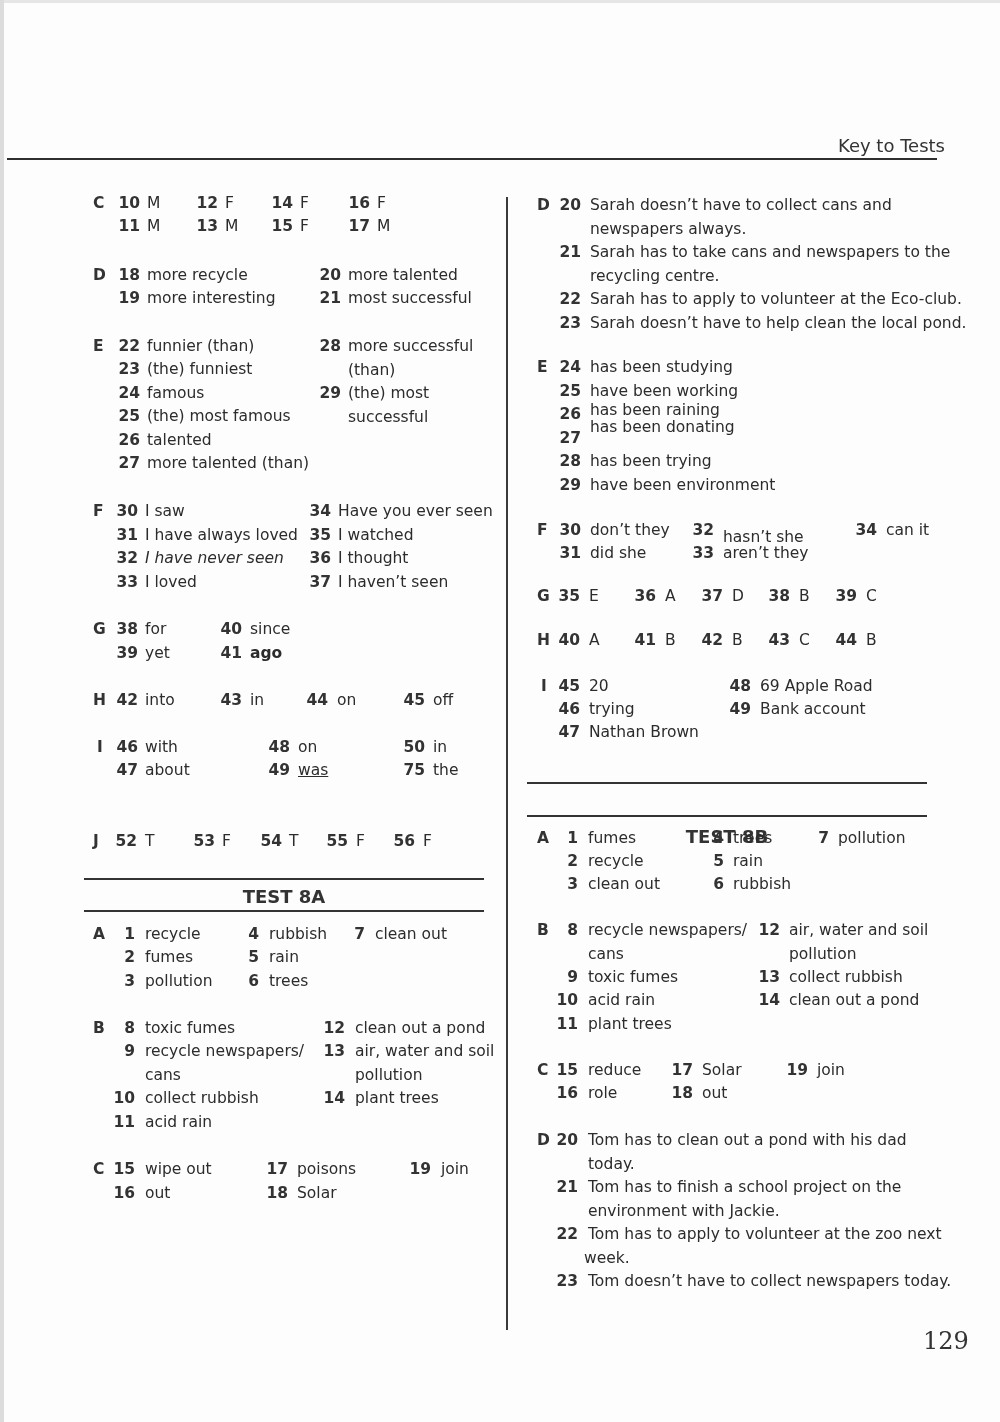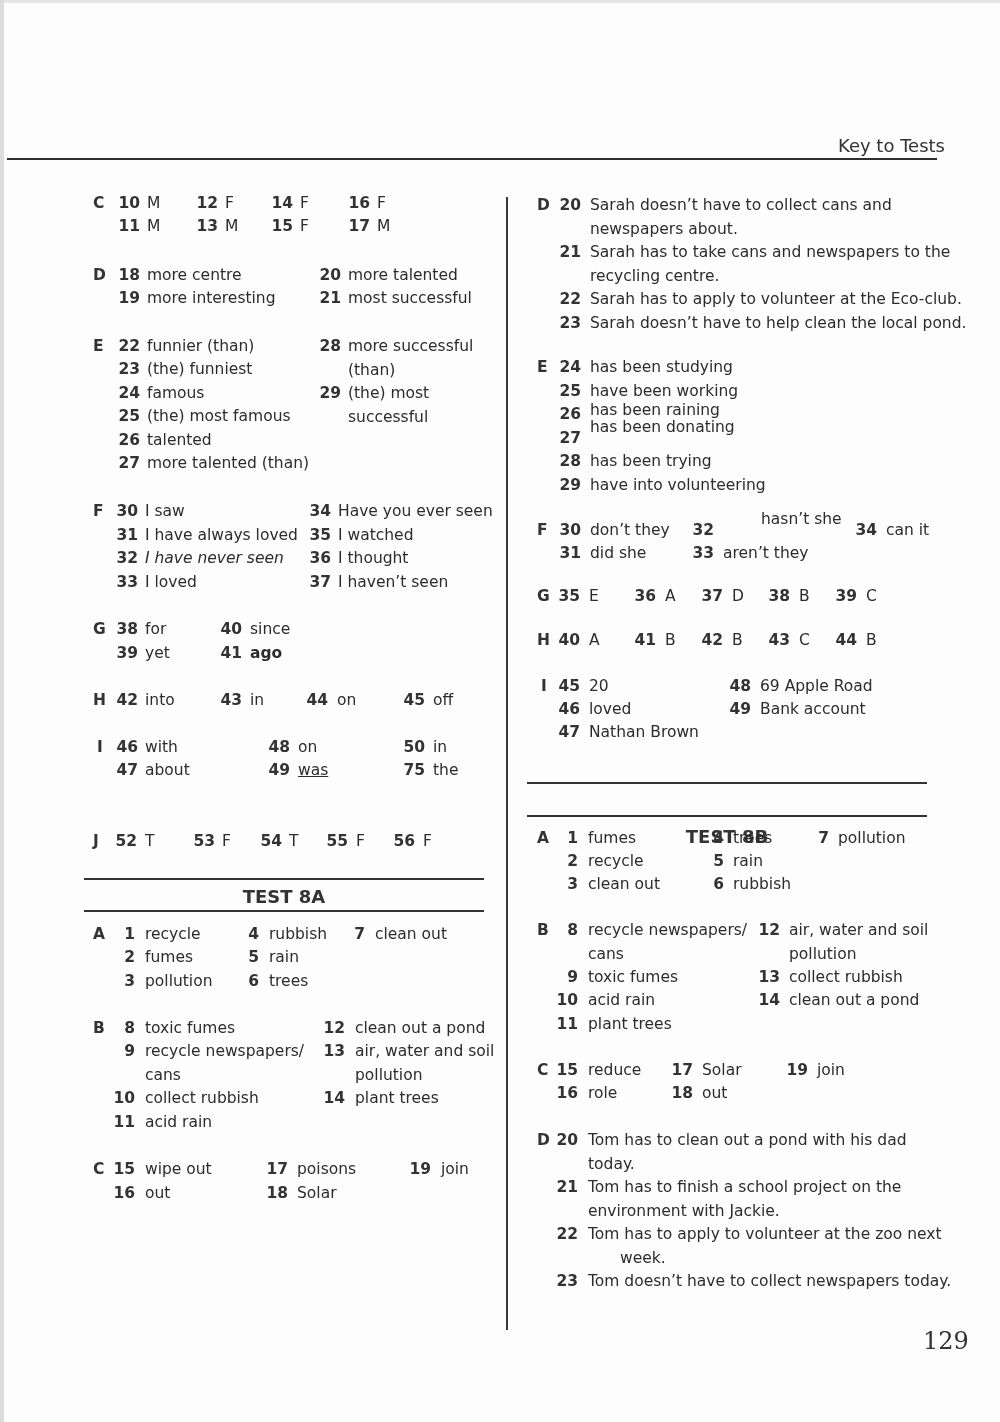--- a/index.html
+++ b/index.html
@@ -60,21 +60,21 @@
     <div class="t num" style="left: 253px; width: 40px; text-align: right; top: 192px;">14</div>
     <div class="t" style="left: 300px; top: 192px;">F</div>
     <div class="t num" style="left: 253px; width: 40px; text-align: right; top: 215px;">15</div>
     <div class="t" style="left: 300px; top: 215px;">F</div>
     <div class="t num" style="left: 330px; width: 40px; text-align: right; top: 192px;">16</div>
     <div class="t" style="left: 377px; top: 192px;">F</div>
     <div class="t num" style="left: 330px; width: 40px; text-align: right; top: 215px;">17</div>
     <div class="t" style="left: 377px; top: 215px;">M</div>
     <div class="t lbl" style="left: 93px; top: 264px;">D</div>
     <div class="t num" style="left: 100px; width: 40px; text-align: right; top: 264px;">18</div>
-    <div class="t" style="left: 147px; top: 264px;">more centre</div>
+    <div class="t" style="left: 147px; top: 264px;">more recycle</div>
     <div class="t num" style="left: 100px; width: 40px; text-align: right; top: 287px;">19</div>
     <div class="t" style="left: 147px; top: 287px;">more interesting</div>
     <div class="t num" style="left: 301px; width: 40px; text-align: right; top: 264px;">20</div>
     <div class="t" style="left: 348px; top: 264px;">more talented</div>
     <div class="t num" style="left: 301px; width: 40px; text-align: right; top: 287px;">21</div>
     <div class="t" style="left: 348px; top: 287px;">most successful</div>
     <div class="t lbl" style="left: 93px; top: 335px;">E</div>
     <div class="t num" style="left: 100px; width: 40px; text-align: right; top: 335px;">22</div>
     <div class="t" style="left: 147px; top: 335px;">funnier (than)</div>
     <div class="t num" style="left: 100px; width: 40px; text-align: right; top: 358px;">23</div>
@@ -194,48 +194,48 @@
     <div class="t" style="left: 145px; top: 1182px;">out</div>
     <div class="t num" style="left: 248px; width: 40px; text-align: right; top: 1158px;">17</div>
     <div class="t" style="left: 297px; top: 1158px;">poisons</div>
     <div class="t num" style="left: 248px; width: 40px; text-align: right; top: 1182px;">18</div>
     <div class="t" style="left: 297px; top: 1182px;">Solar</div>
     <div class="t num" style="left: 391px; width: 40px; text-align: right; top: 1158px;">19</div>
     <div class="t" style="left: 441px; top: 1158px;">join</div>
     <div class="t lbl" style="left: 537px; top: 194px;">D</div>
     <div class="t num" style="left: 541px; width: 40px; text-align: right; top: 194px;">20</div>
     <div class="t" style="left: 590px; top: 194px;">Sarah doesn’t have to collect cans and</div>
-    <div class="t" style="left: 590px; top: 217.5px;">newspapers about.</div>
+    <div class="t" style="left: 590px; top: 217.5px;">newspapers always.</div>
     <div class="t num" style="left: 541px; width: 40px; text-align: right; top: 241px;">21</div>
     <div class="t" style="left: 590px; top: 241px;">Sarah has to take cans and newspapers to the</div>
     <div class="t" style="left: 590px; top: 264.5px;">recycling centre.</div>
     <div class="t num" style="left: 541px; width: 40px; text-align: right; top: 288px;">22</div>
     <div class="t" style="left: 590px; top: 288px;">Sarah has to apply to volunteer at the Eco-club.</div>
     <div class="t num" style="left: 541px; width: 40px; text-align: right; top: 312px;">23</div>
     <div class="t" style="left: 590px; top: 312px;">Sarah doesn’t have to help clean the local pond.</div>
     <div class="t lbl" style="left: 537px; top: 356px;">E</div>
     <div class="t num" style="left: 541px; width: 40px; text-align: right; top: 356px;">24</div>
     <div class="t" style="left: 590px; top: 356px;">has been studying</div>
     <div class="t num" style="left: 541px; width: 40px; text-align: right; top: 379.6px;">25</div>
     <div class="t" style="left: 590px; top: 379.6px;">have been working</div>
     <div class="t num" style="left: 541px; width: 40px; text-align: right; top: 403.2px;">26</div>
     <div class="t" style="left: 590px; top: 399px; text-align: center;">has been raining</div>
     <div class="t num" style="left: 541px; width: 40px; text-align: right; top: 426.8px;">27</div>
     <div class="t" style="left: 590px; top: 416px;">has been donating</div>
     <div class="t num" style="left: 541px; width: 40px; text-align: right; top: 450.4px;">28</div>
     <div class="t" style="left: 590px; top: 450.4px;">has been trying</div>
     <div class="t num" style="left: 541px; width: 40px; text-align: right; top: 474px;">29</div>
-    <div class="t" style="left: 590px; top: 474px;">have into volunteering</div>
+    <div class="t" style="left: 590px; top: 474px;">have been environment</div>
     <div class="t lbl" style="left: 537px; top: 519px;">F</div>
     <div class="t num" style="left: 541px; width: 40px; text-align: right; top: 519px;">30</div>
     <div class="t" style="left: 590px; top: 519px;">don’t they</div>
     <div class="t num" style="left: 541px; width: 40px; text-align: right; top: 542px;">31</div>
     <div class="t" style="left: 590px; top: 542px;">did she</div>
     <div class="t num" style="left: 674px; width: 40px; text-align: right; top: 519px;">32</div>
-    <div class="t" style="left: 723px; top: 508px; margin-left: 38px;">hasn’t she</div>
+    <div class="t" style="left: 723px; top: 526px;">hasn’t she</div>
     <div class="t num" style="left: 674px; width: 40px; text-align: right; top: 542px;">33</div>
     <div class="t" style="left: 723px; top: 542px;">aren’t they</div>
     <div class="t num" style="left: 837px; width: 40px; text-align: right; top: 519px;">34</div>
     <div class="t" style="left: 886px; top: 519px;">can it</div>
     <div class="t lbl" style="left: 537px; top: 585px;">G</div>
     <div class="t num" style="left: 540px; width: 40px; text-align: right; top: 585px;">35</div>
     <div class="t" style="left: 589px; top: 585px;">E</div>
     <div class="t num" style="left: 616px; width: 40px; text-align: right; top: 585px;">36</div>
     <div class="t" style="left: 665px; top: 585px;">A</div>
     <div class="t num" style="left: 683px; width: 40px; text-align: right; top: 585px;">37</div>
@@ -252,21 +252,21 @@
     <div class="t num" style="left: 683px; width: 40px; text-align: right; top: 629px;">42</div>
     <div class="t" style="left: 732px; top: 629px;">B</div>
     <div class="t num" style="left: 750px; width: 40px; text-align: right; top: 629px;">43</div>
     <div class="t" style="left: 799px; top: 629px;">C</div>
     <div class="t num" style="left: 817px; width: 40px; text-align: right; top: 629px;">44</div>
     <div class="t" style="left: 866px; top: 629px;">B</div>
     <div class="t lbl" style="left: 541px; top: 675px;">I</div>
     <div class="t num" style="left: 540px; width: 40px; text-align: right; top: 675px;">45</div>
     <div class="t" style="left: 589px; top: 675px;">20</div>
     <div class="t num" style="left: 540px; width: 40px; text-align: right; top: 698px;">46</div>
-    <div class="t" style="left: 589px; top: 698px;">loved</div>
+    <div class="t" style="left: 589px; top: 698px;">trying</div>
     <div class="t num" style="left: 540px; width: 40px; text-align: right; top: 721px;">47</div>
     <div class="t" style="left: 589px; top: 721px;">Nathan Brown</div>
     <div class="t num" style="left: 711px; width: 40px; text-align: right; top: 675px;">48</div>
     <div class="t" style="left: 760px; top: 675px;">69 Apple Road</div>
     <div class="t num" style="left: 711px; width: 40px; text-align: right; top: 698px;">49</div>
     <div class="t" style="left: 760px; top: 698px;">Bank account</div>
     <div class="rule" style="left: 527px; top: 782px; width: 400px;"></div>
     <div class="test-title" style="left: 527px; top: 826px; width: 400px;">TEST 8B</div>
     <div class="rule" style="left: 527px; top: 815px; width: 400px;"></div>
     <div class="t lbl" style="left: 537px; top: 827px;">A</div>
@@ -314,18 +314,18 @@
     <div class="t" style="left: 817px; top: 1059px;">join</div>
     <div class="t lbl" style="left: 537px; top: 1129px;">D</div>
     <div class="t num" style="left: 538px; width: 40px; text-align: right; top: 1129px;">20</div>
     <div class="t" style="left: 588px; top: 1129px;">Tom has to clean out a pond with his dad</div>
     <div class="t" style="left: 588px; top: 1152.5px;">today.</div>
     <div class="t num" style="left: 538px; width: 40px; text-align: right; top: 1176px;">21</div>
     <div class="t" style="left: 588px; top: 1176px;">Tom has to finish a school project on the</div>
     <div class="t" style="left: 588px; top: 1199.5px;">environment with Jackie.</div>
     <div class="t num" style="left: 538px; width: 40px; text-align: right; top: 1223px;">22</div>
     <div class="t" style="left: 588px; top: 1223px;">Tom has to apply to volunteer at the zoo next</div>
-    <div class="t" style="left: 620px; top: 1246.5px;">week.</div>
+    <div class="t" style="left: 584px; top: 1246.5px;">week.</div>
     <div class="t num" style="left: 538px; width: 40px; text-align: right; top: 1270px;">23</div>
     <div class="t" style="left: 588px; top: 1270px;">Tom doesn’t have to collect newspapers today.</div>
   </div>
 
 <div class="page-number">129</div>
 
 </body></html>

